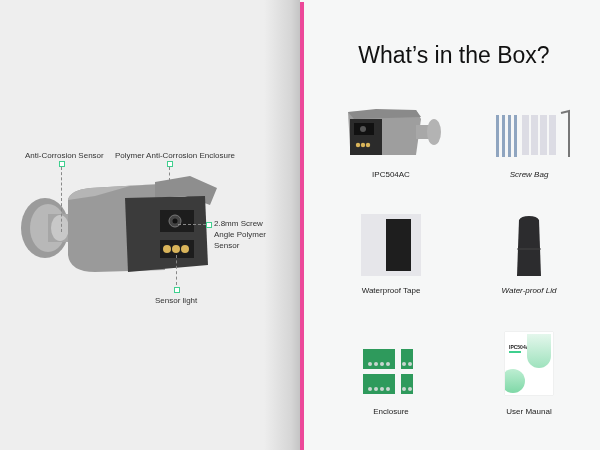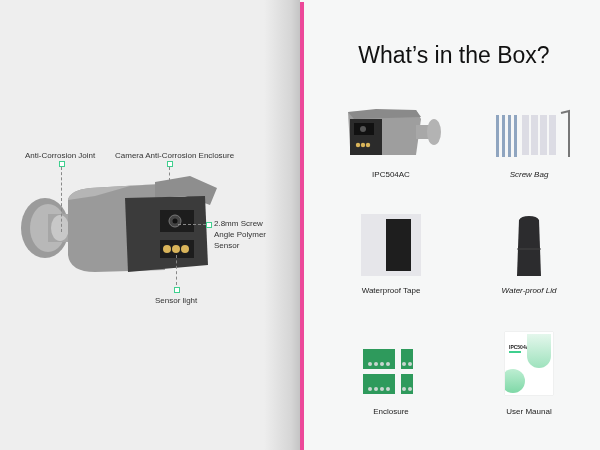--- a/index.html
+++ b/index.html
@@ -36,25 +36,25 @@
     <path d="M125 198 L205 196 L208 265 L128 272 Z" fill="#3b3b3b"></path>
     <rect x="160" y="210" width="34" height="22" fill="#1d1d1d"></rect>
     <circle cx="175" cy="221" r="6" fill="#444" stroke="#777" stroke-width="1"></circle>
     <circle cx="175" cy="221" r="2.5" fill="#111"></circle>
     <rect x="160" y="240" width="34" height="18" fill="#1d1d1d"></rect>
     <circle cx="167" cy="249" r="4" fill="#d9b45a"></circle>
     <circle cx="176" cy="249" r="4" fill="#d9b45a"></circle>
     <circle cx="185" cy="249" r="4" fill="#d9b45a"></circle>
   </svg>
 
-  <div class="callout" style="left:25px;top:150px;">Anti-Corrosion Joint</div>
+  <div class="callout" style="left:25px;top:150px;">Anti-Corrosion Sensor</div>
   <div class="dot" style="left:59px;top:161px;"></div>
   <div class="vline" style="left:61px;top:167px;height:65px;"></div>
 
-  <div class="callout" style="left:115px;top:150px;">Camera Anti-Corrosion Enclosure</div>
+  <div class="callout" style="left:115px;top:150px;">Polymer Anti-Corrosion Enclosure</div>
   <div class="dot" style="left:167px;top:161px;"></div>
   <div class="vline" style="left:169px;top:167px;height:14px;"></div>
 
   <div class="hline" style="left:178px;top:224px;width:28px;"></div>
   <div class="dot" style="left:206px;top:222px;"></div>
   <div class="callout" style="left:214px;top:218px;">
     <div>2.8mm Screw</div>
     <div>Angle Polymer</div>
     <div>Sensor</div>
   </div>

